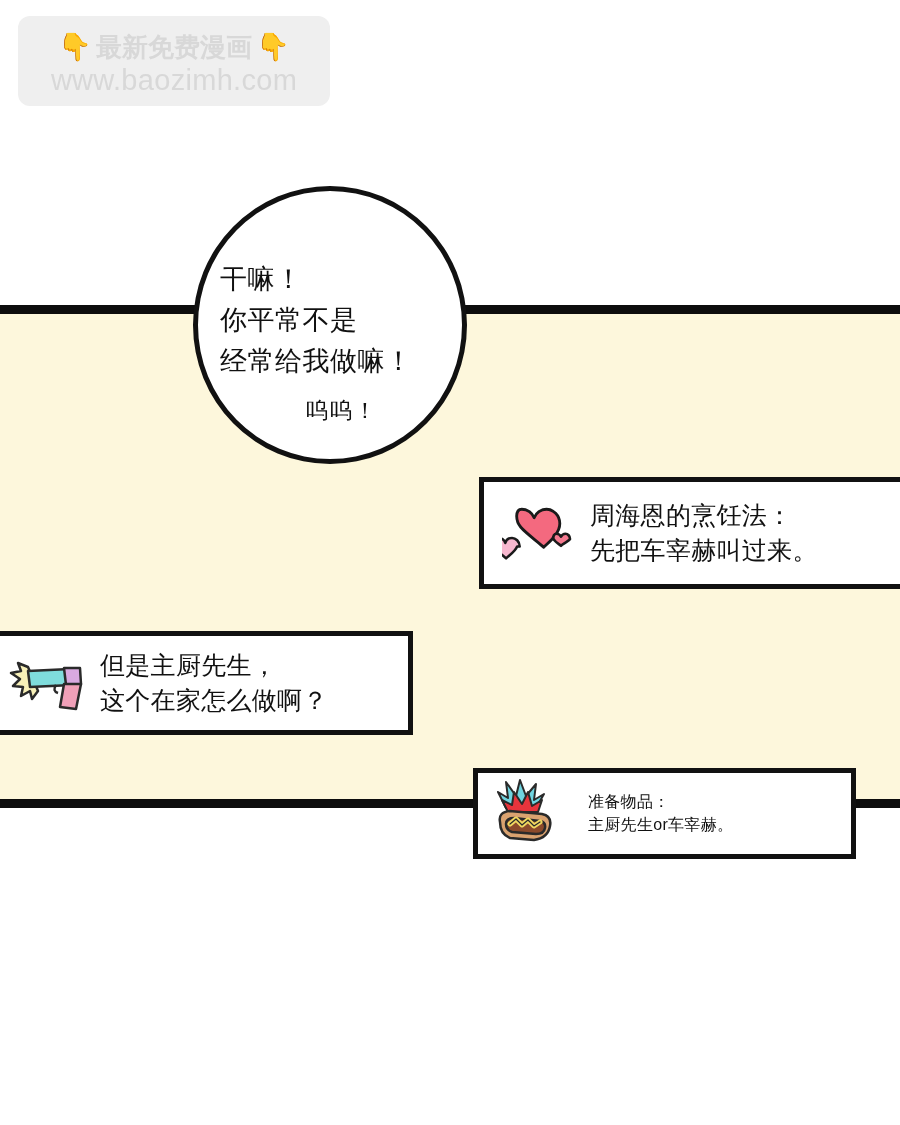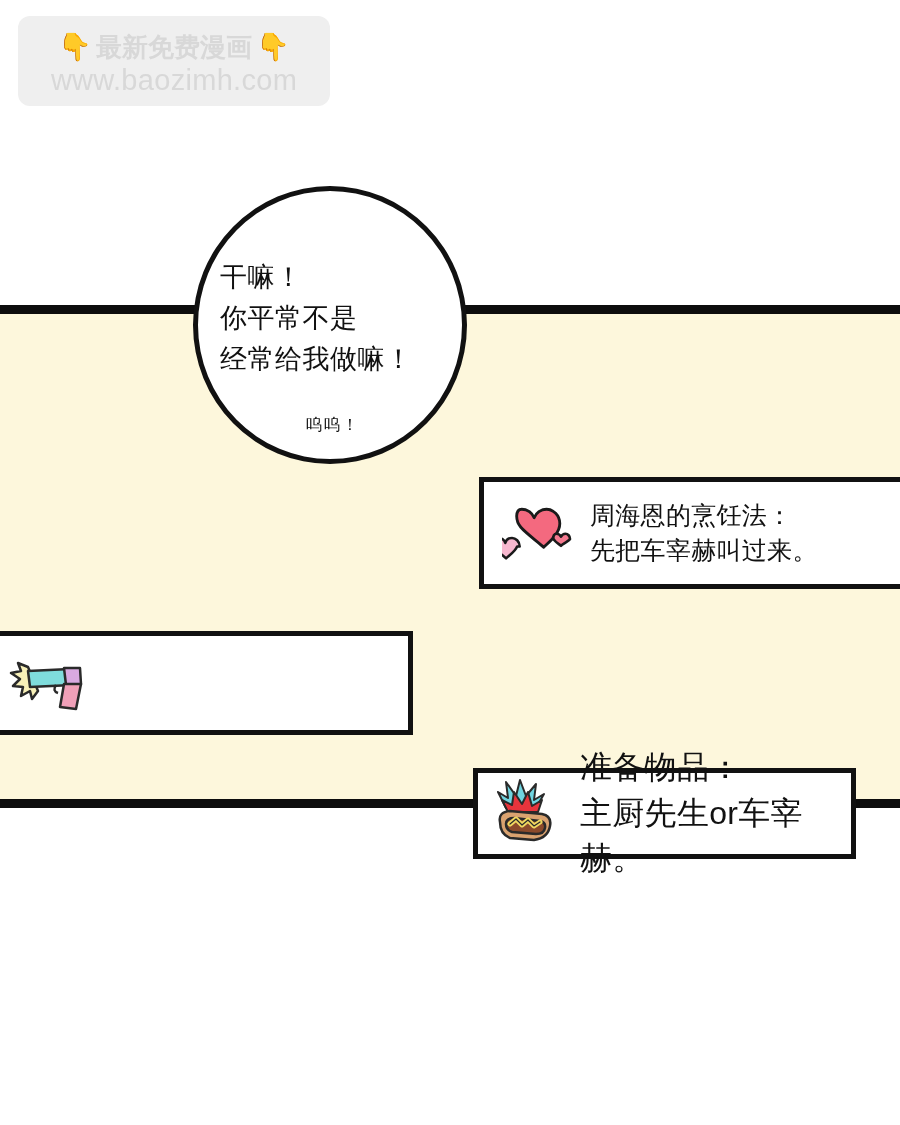--- a/index.html
+++ b/index.html
@@ -72,37 +72,36 @@
 
   
   .bubble {
     position:absolute;
     left:193px; top:186px;
     width:274px; height:278px;
     background:#ffffff;
     border:5px solid #111111;
     border-radius:50%;
     z-index:5;
-    font-family:Liberation Mono, monospace;
   }
   .bubble-text {
     position:absolute;
     left:22px; top:68px;
     width:240px;
     font-size:27px;
     line-height:1.52;
     color:#111111;
     font-weight:400;
     white-space:pre-line;
     letter-spacing:0.5px;
   }
   .bubble-sub {
     position:absolute;
-    left:108px; top:224px;
-    font-size:16px;
+    left:108px; top:205px;
+    font-size:22px;
     color:#111111;
     letter-spacing:2px;
   }
 
   
   .capbox {
     position:absolute;
     background:#ffffff;
     border:5px solid #111111;
     display:flex;
@@ -143,21 +142,21 @@
   .box-gun .cap-emoji { width:80px; height:64px; }
   .box-gun .cap-text { margin-left:12px; }
 
   
   .box-hotdog {
     left:473px; top:768px;
     width:383px; height:91px;
     padding-left:12px;
   }
   .box-hotdog .cap-emoji { width:70px; height:72px; }
-  .box-hotdog .cap-text { margin-left:20px; font-size:32px; }
+  .box-hotdog .cap-text { margin-left:28px; font-size:16px; }
 
   svg { display:block; }
 </style>
 </head>
 <body>
 
 <div id="page">
 
   <div class="watermark">
     <div class="wm-line1">
@@ -202,20 +201,22 @@
 
         <path d="M20 20 L62 18 L64 34 L22 36 Z" fill="#7fdcdc" stroke="#2a2a2a" stroke-width="2.5" stroke-linejoin="round"></path>
 
         <path d="M56 17 L72 17 L73 33 L58 34 Z" fill="#d9a9e0" stroke="#2a2a2a" stroke-width="2.5" stroke-linejoin="round"></path>
 
         <path d="M56 33 L73 33 L68 58 L52 56 Z" fill="#f0a0b8" stroke="#2a2a2a" stroke-width="2.5" stroke-linejoin="round"></path>
 
         <path d="M48 34 Q44 40 50 42" fill="none" stroke="#2a2a2a" stroke-width="2.5"></path>
       </svg>
     </div>
+    <div class="cap-text">但是主厨先生，
+这个在家怎么做啊？</div>
   </div>
 
   <div class="capbox box-hotdog">
     <div class="cap-emoji">
       <svg width="70" height="72" viewBox="0 0 70 72">
 
         <path d="M16 30 L8 14 L18 20 L16 4 L26 18 L30 2 L36 18 L46 6 L44 22 L54 16 L46 30 Z" fill="#6fd4e0" stroke="#2a2a2a" stroke-width="2" stroke-linejoin="round"></path>
 
         <path d="M18 34 L12 22 L22 27 L24 14 L32 26 L38 14 L42 28 L52 22 L48 34 Z" fill="#e8343c" stroke="#2a2a2a" stroke-width="2" stroke-linejoin="round"></path>
 

